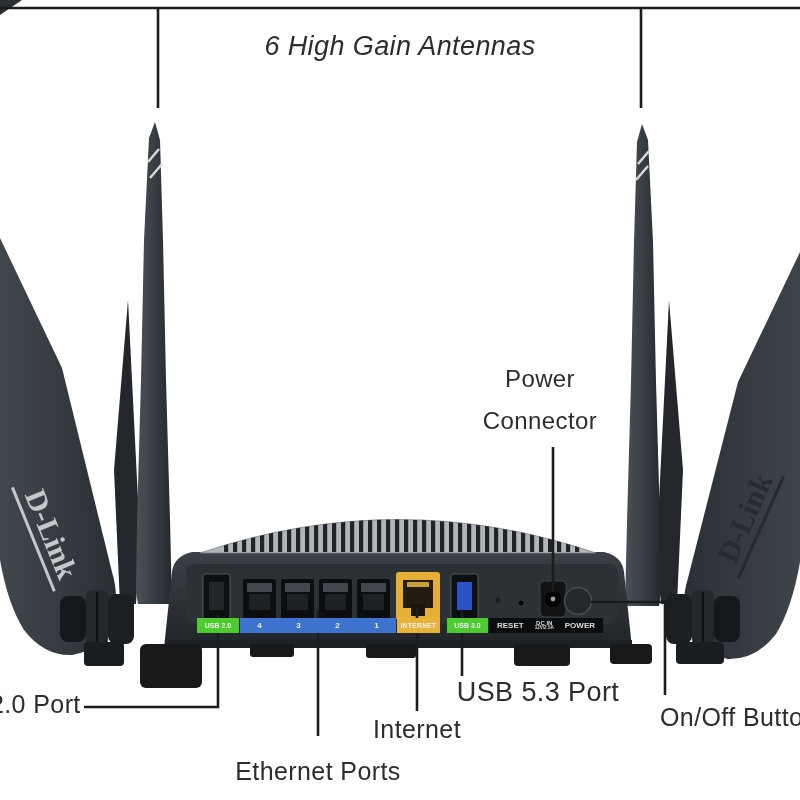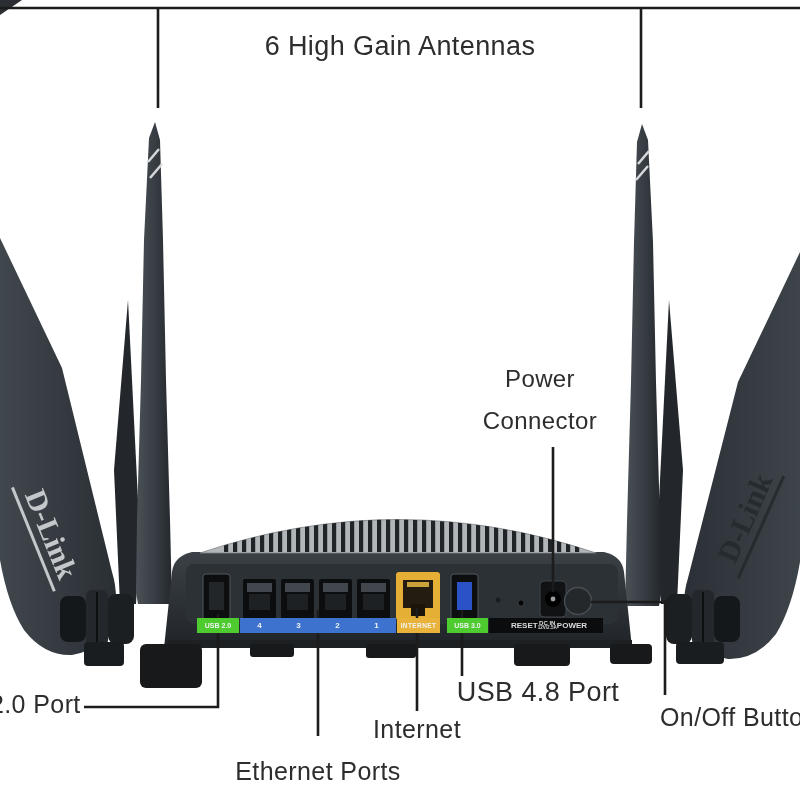--- a/index.html
+++ b/index.html
@@ -9,21 +9,21 @@
   .callout{position:absolute;color:#2d2d2d;letter-spacing:.4px;line-height:1.08;white-space:nowrap;}
   .c-title{font-size:27px;}
   .c-med{font-size:24px;}
   .c-big{font-size:25px;}
   
   .tag{position:absolute;height:15px;display:flex;align-items:center;justify-content:center;
        color:#f0f3f3;font-weight:bold;}
   .tag.green{font-size:7px;}
   .tag.blue{font-size:8px;justify-content:space-around;}
   .tag.yellow{font-size:6.5px;letter-spacing:.4px;}
-  .tag.black{font-size:8px;justify-content:space-between;padding:0 22px;color:#d9dcdd;box-sizing:border-box;}
+  .tag.black{font-size:8px;justify-content:space-between;padding:0 8px;color:#d9dcdd;box-sizing:border-box;}
   .dcin{display:flex;flex-direction:column;align-items:center;line-height:1;}
   .dcin .l1{font-size:6px;}
   .dcin .l2{font-size:4.6px;}
 </style>
 </head>
 <body>
 
 <div id="stage">
 
   <svg width="800" height="800" viewBox="0 0 800 800">
@@ -220,32 +220,32 @@
   </div>
   <div class="tag black" style="left: 489px; top: 618px; width: 114px; background-color: rgb(11, 12, 13);">
     <span>RESET</span>
     <span class="dcin">
       <span class="l1">DC IN</span>
       <span class="l2">12V/2.5A</span>
     </span>
     <span>POWER</span>
   </div>
 
-  <div class="callout c-title" style="left:260px;top:32px;width:280px;text-align:center;">6 High Gain Antennas</div>
+  <div class="callout c-title" style="left:260px;top:32px;width:280px;text-align:center;font-style:italic;">6 High Gain Antennas</div>
 
   <div class="callout c-med" style="left:440px;top:366px;width:200px;text-align:center;">
     <div>Power</div>
     <div style="margin-top:16px;">Connector</div>
   </div>
 
   <div class="callout c-big" style="left:-70px;top:691px;width:150px;text-align:left;">USB 2.0 Port</div>
 
   <div class="callout c-big" style="left:218px;top:738px;width:200px;text-align:center;">
     <div style="margin-top:20px;">Ethernet Ports</div>
   </div>
 
   <div class="callout c-big" style="left:366px;top:716px;width:102px;text-align:center;">Internet</div>
 
-  <div class="callout c-title" style="left:452px;top:678px;width:172px;text-align:center;">USB 4.8 Port</div>
+  <div class="callout c-title" style="left:452px;top:678px;width:172px;text-align:center;">USB 5.3 Port</div>
 
   <div class="callout c-big" style="left:660px;top:704px;width:220px;text-align:left;">On/Off Button</div>
 
 </div>
 
 </body></html>

